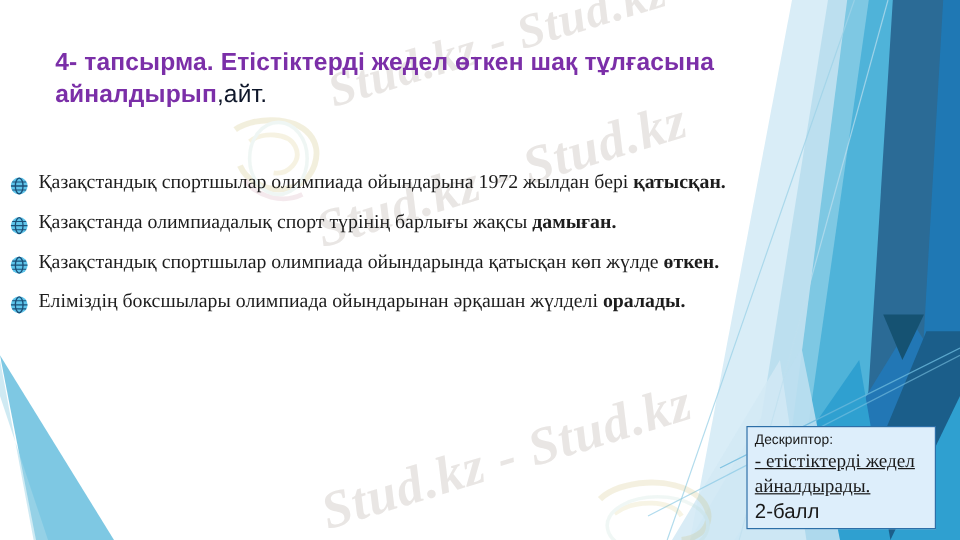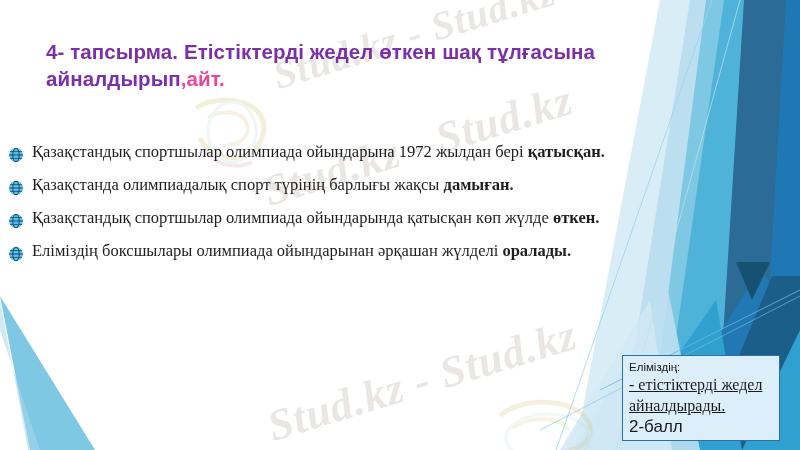--- a/index.html
+++ b/index.html
@@ -64,22 +64,22 @@
     width: 650px;
     line-height: 1.32;
   }
   .title-line {
     font-size: 20.5px;
     font-weight: bold;
     color: #7b2fa8;
     letter-spacing: .1px;
   }
   .title-soft {
-    font-weight: bold;
-    color: #ec4899;
+    font-weight: normal;
+    color: #0f172a;
   }
 
   
   #bullet-list {
     position: absolute;
     left: 8px;
     top: 136px;
     width: 740px;
   }
   .bullet-row {
@@ -247,19 +247,19 @@
         </svg>
       </span>
       <span class="bullet-text">
         <span>Еліміздің боксшылары олимпиада ойындарынан әрқашан жүлделі </span><b>оралады.</b>
       </span>
     </div>
 
   </div>
 
   <div id="descriptor-box">
-    <div id="descriptor-title">Еліміздің:</div>
+    <div id="descriptor-title">Дескриптор:</div>
     <div class="descriptor-line">- етістіктерді жедел</div>
     <div class="descriptor-line">айналдырады.</div>
     <div id="descriptor-score">2-балл</div>
   </div>
 
 </div>
 
 </body></html>

